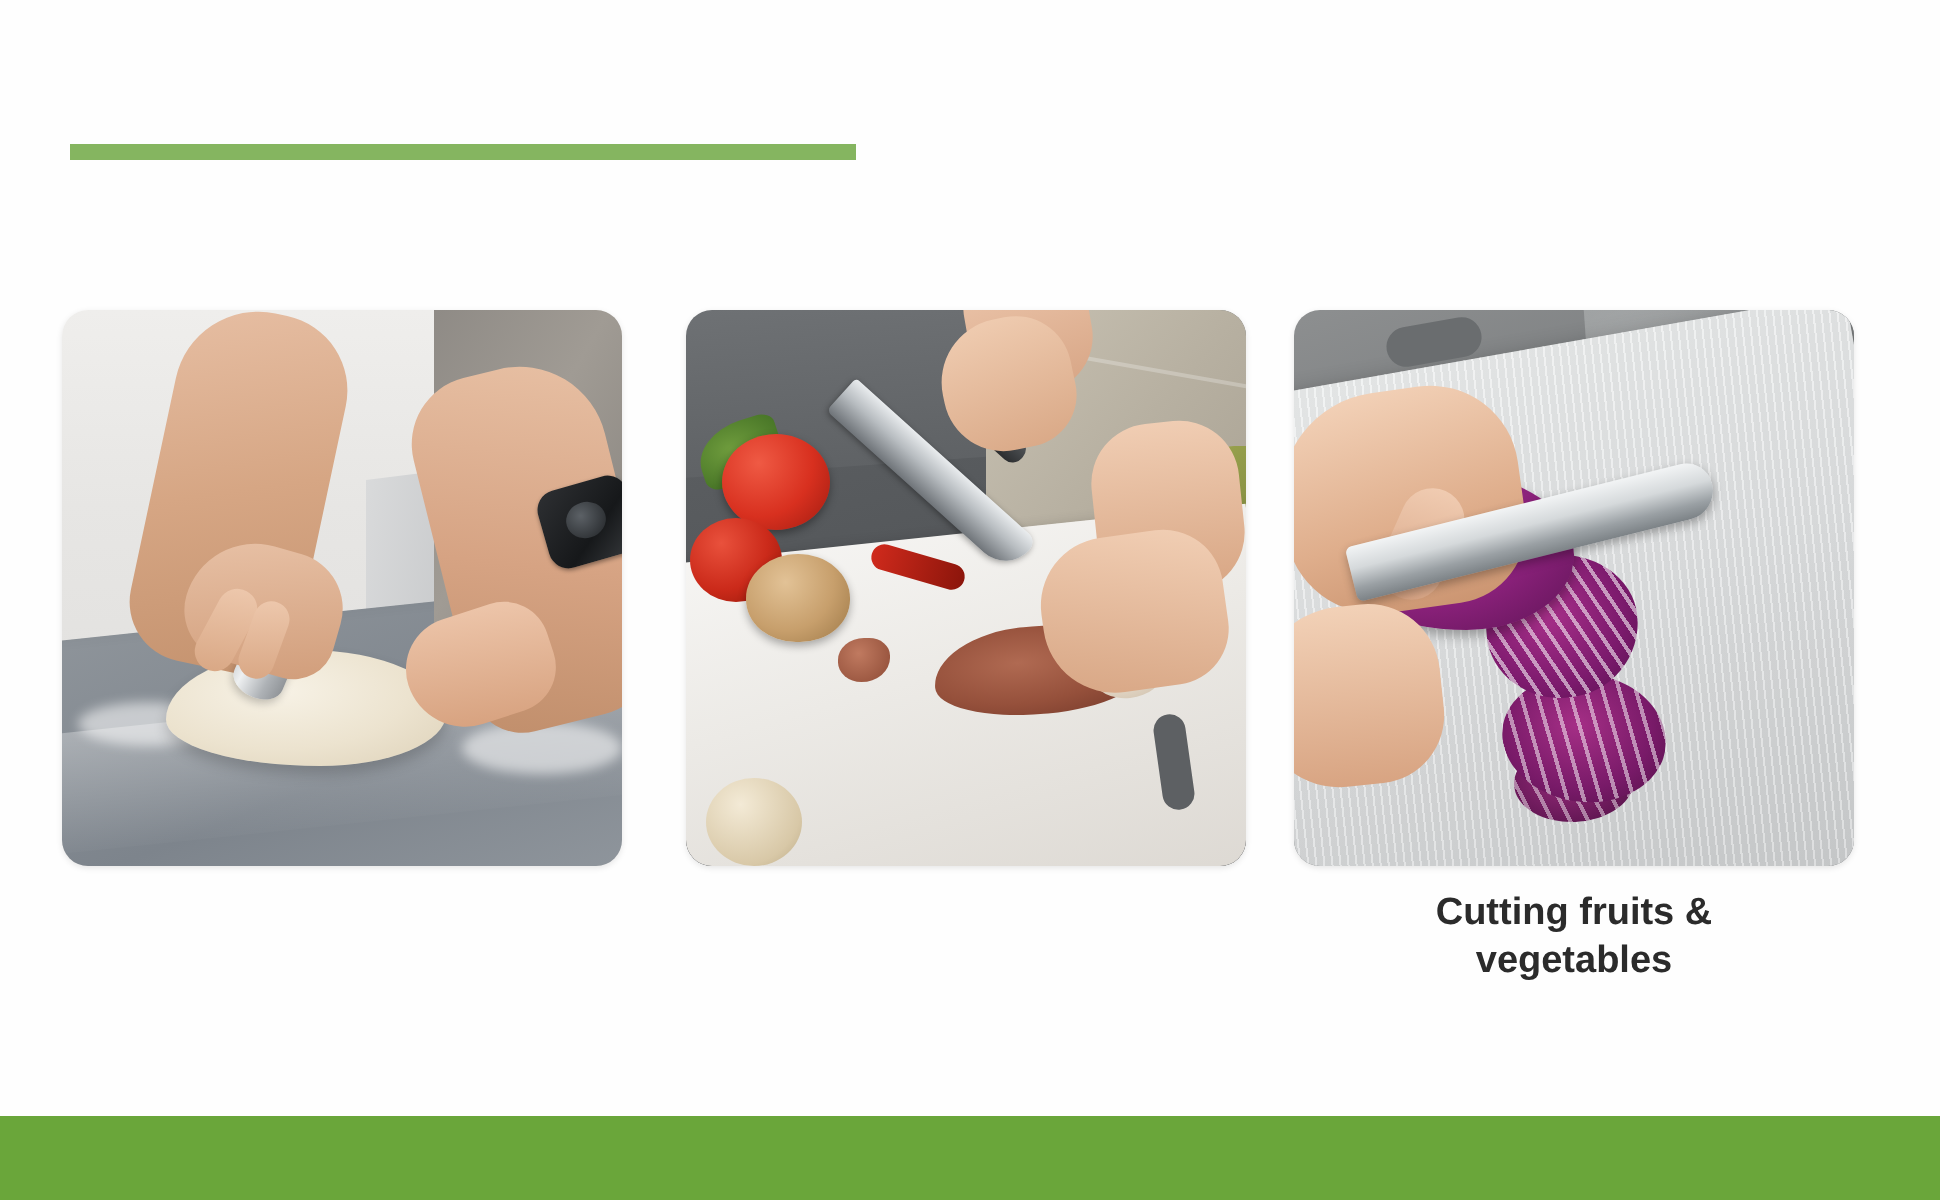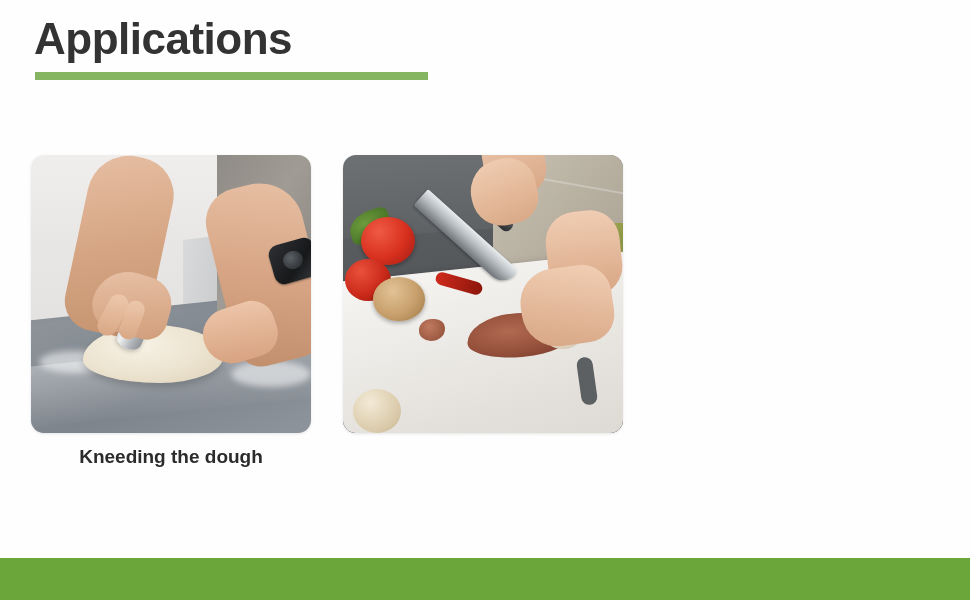--- a/index.html
+++ b/index.html
@@ -499,21 +499,20 @@
     top: 558px;
     width: 970px;
     height: 42px;
     background: #6aa63a;
   }
 </style>
 </head>
 <body>
 
 <div id="header-block">
-  <div id="page-title">Applications</div>
   <div id="title-underline"></div>
 </div>
 
 <div id="cards-row">
 
   <div id="card-1" class="app-card">
     <div class="card-photo">
       <div class="s1-bg"></div>
       <div class="s1-cabinet"></div>
       <div class="s1-board"></div>
@@ -526,21 +525,20 @@
       <div class="s1-arm-r"></div>
       <div class="s1-watch"></div>
       <div class="s1-watch-face"></div>
       <div class="s1-hand-r"></div>
       <div class="s1-arm-l"></div>
       <div class="s1-roller"></div>
       <div class="s1-hand-l"></div>
       <div class="s1-finger-1"></div>
       <div class="s1-finger-2"></div>
     </div>
-    <div class="card-caption">Kneeding the dough</div>
   </div>
 
   <div id="card-2" class="app-card">
     <div class="card-photo">
       <div class="s2-bg"></div>
       <div class="s2-counter"></div>
       <div class="s2-apron"></div>
       <div class="s2-apron-seam"></div>
       <div class="s2-sleeve"></div>
       <div class="s2-board"></div>
@@ -556,16 +554,35 @@
       <div class="s2-meat-bit"></div>
       <div class="s2-knife-blade"></div>
       <div class="s2-knife-handle"></div>
       <div class="s2-arm-knife"></div>
       <div class="s2-hand-knife"></div>
       <div class="s2-arm-hold"></div>
       <div class="s2-hand-hold"></div>
     </div>
   </div>
 
+  <div id="card-3" class="app-card">
+    <div class="card-photo">
+      <div class="s3-bg"></div>
+      <div class="s3-stone"></div>
+      <div class="s3-board"></div>
+      <div class="s3-board-hole"></div>
+      <div class="s3-slice-c"></div>
+      <div class="s3-slice-b"></div>
+      <div class="s3-slice-a"></div>
+      <div class="s3-cabbage"></div>
+      <div class="s3-hand"></div>
+      <div class="s3-thumb"></div>
+      <div class="s3-knife-blade"></div>
+      <div class="s3-knife-handle"></div>
+      <div class="s3-hand-knife"></div>
+    </div>
+    <div class="card-caption">Cutting fruits &amp;
+vegetables</div>
+  </div>
 
 </div>
 
 <div id="footer-bar"></div>
 
 </body></html>

